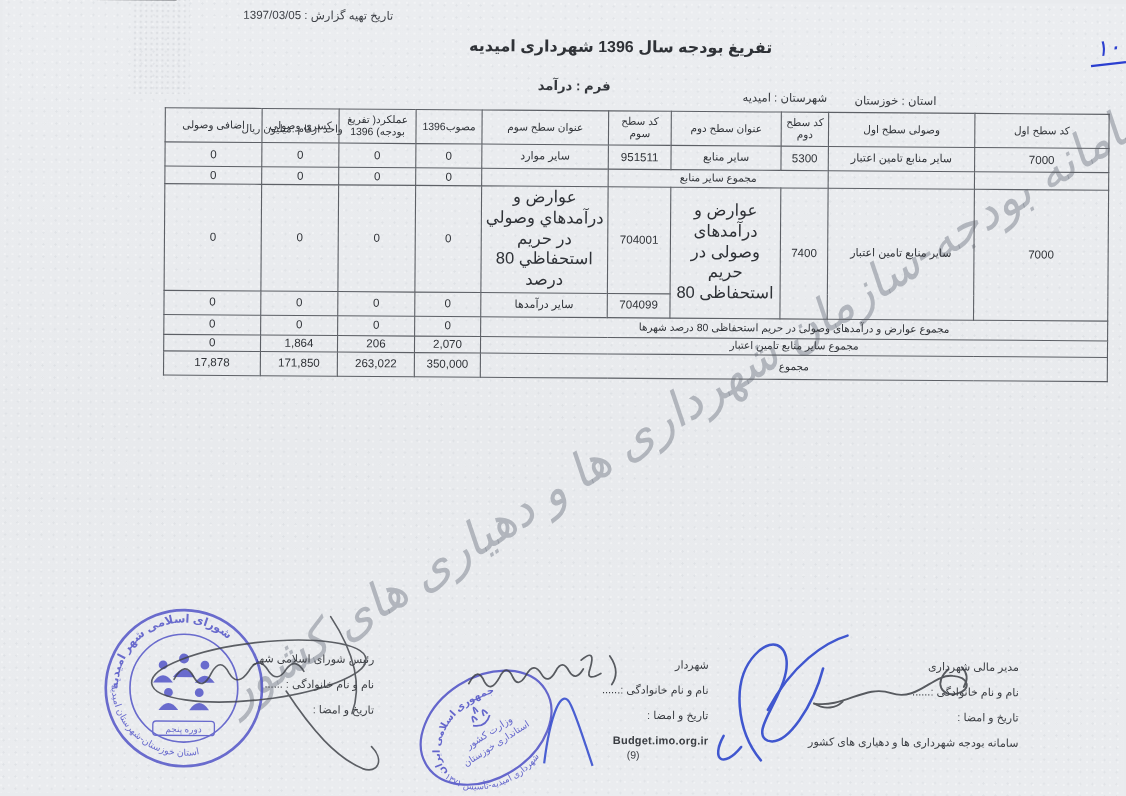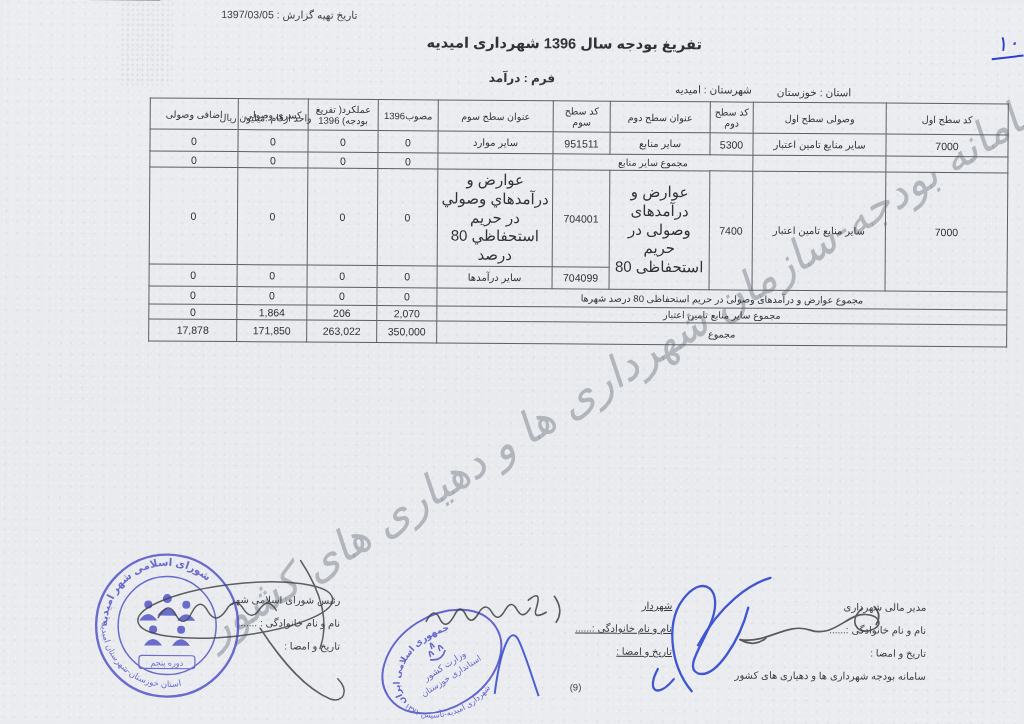--- a/index.html
+++ b/index.html
@@ -54,21 +54,21 @@
   }
   #budget-table thead th{font-size:9.5px;height:28px;margin-left:48px;}
   .num{font-family:"Liberation Sans",sans-serif;font-size:10.5px;}
   .lvl3t{font-size:15px;line-height:1.25;}
   .sumrow{font-size:9.5px;}
   tr.h24{height:22px;} tr.h18{height:16px;} tr.h34{height:33px;} tr.h20{height:18px;} tr.h16{height:14px;} tr.h24b{height:22px;}
   
   .sigblock{font-size:10px;line-height:23px;color:#3a3d42;text-align:right;}
   #fm-block{left:700px;top:593px;width:228px;}
   #fm-org{font-size:10px;}
-  #mayor-block{left:548px;top:593px;width:126px;text-decoration:underline;}
+  #mayor-block{left:520px;top:593px;width:126px;}
   #site-url{font-weight:600;letter-spacing:.2px;direction:ltr;}
   #page-num{left:572px;top:681px;font-size:9.5px;color:#3a3d42;}
   #council-block{left:198px;top:590px;width:144px;}
   .dots{letter-spacing:1px;}
   svg{overflow:visible;}
   .stampblue{stroke:#4d4fc6;fill:none;}
   .stamptext{fill:#4d4fc6;stroke:none;font-family:"Liberation Sans","DejaVu Sans",sans-serif;}
 </style>
 </head>
 <body>
@@ -189,20 +189,21 @@
     <div>مدیر مالی شهرداری</div>
     <div class="dots">نام و نام خانوادگی :......</div>
     <div>تاریخ و امضا :</div>
     <div id="fm-org">سامانه بودجه شهرداری ها و دهیاری های کشور</div>
   </div>
 
   <div class="abs rtl sigblock" id="mayor-block">
     <div>شهردار</div>
     <div class="dots">نام و نام خانوادگی :......</div>
     <div>تاریخ و امضا :</div>
+    <div id="site-url">Budget.imo.org.ir</div>
   </div>
   <div class="abs" id="page-num">(9)</div>
 
   <div class="abs rtl sigblock" id="council-block">
     <div>رئیس شورای اسلامی شهر</div>
     <div class="dots">نام و نام خانوادگی : ......</div>
     <div>تاریخ و امضا :</div>
   </div>
 
   <svg class="abs" style="left:90px;top:550px;opacity:.82;" width="158" height="156" viewBox="0 0 158 156">

